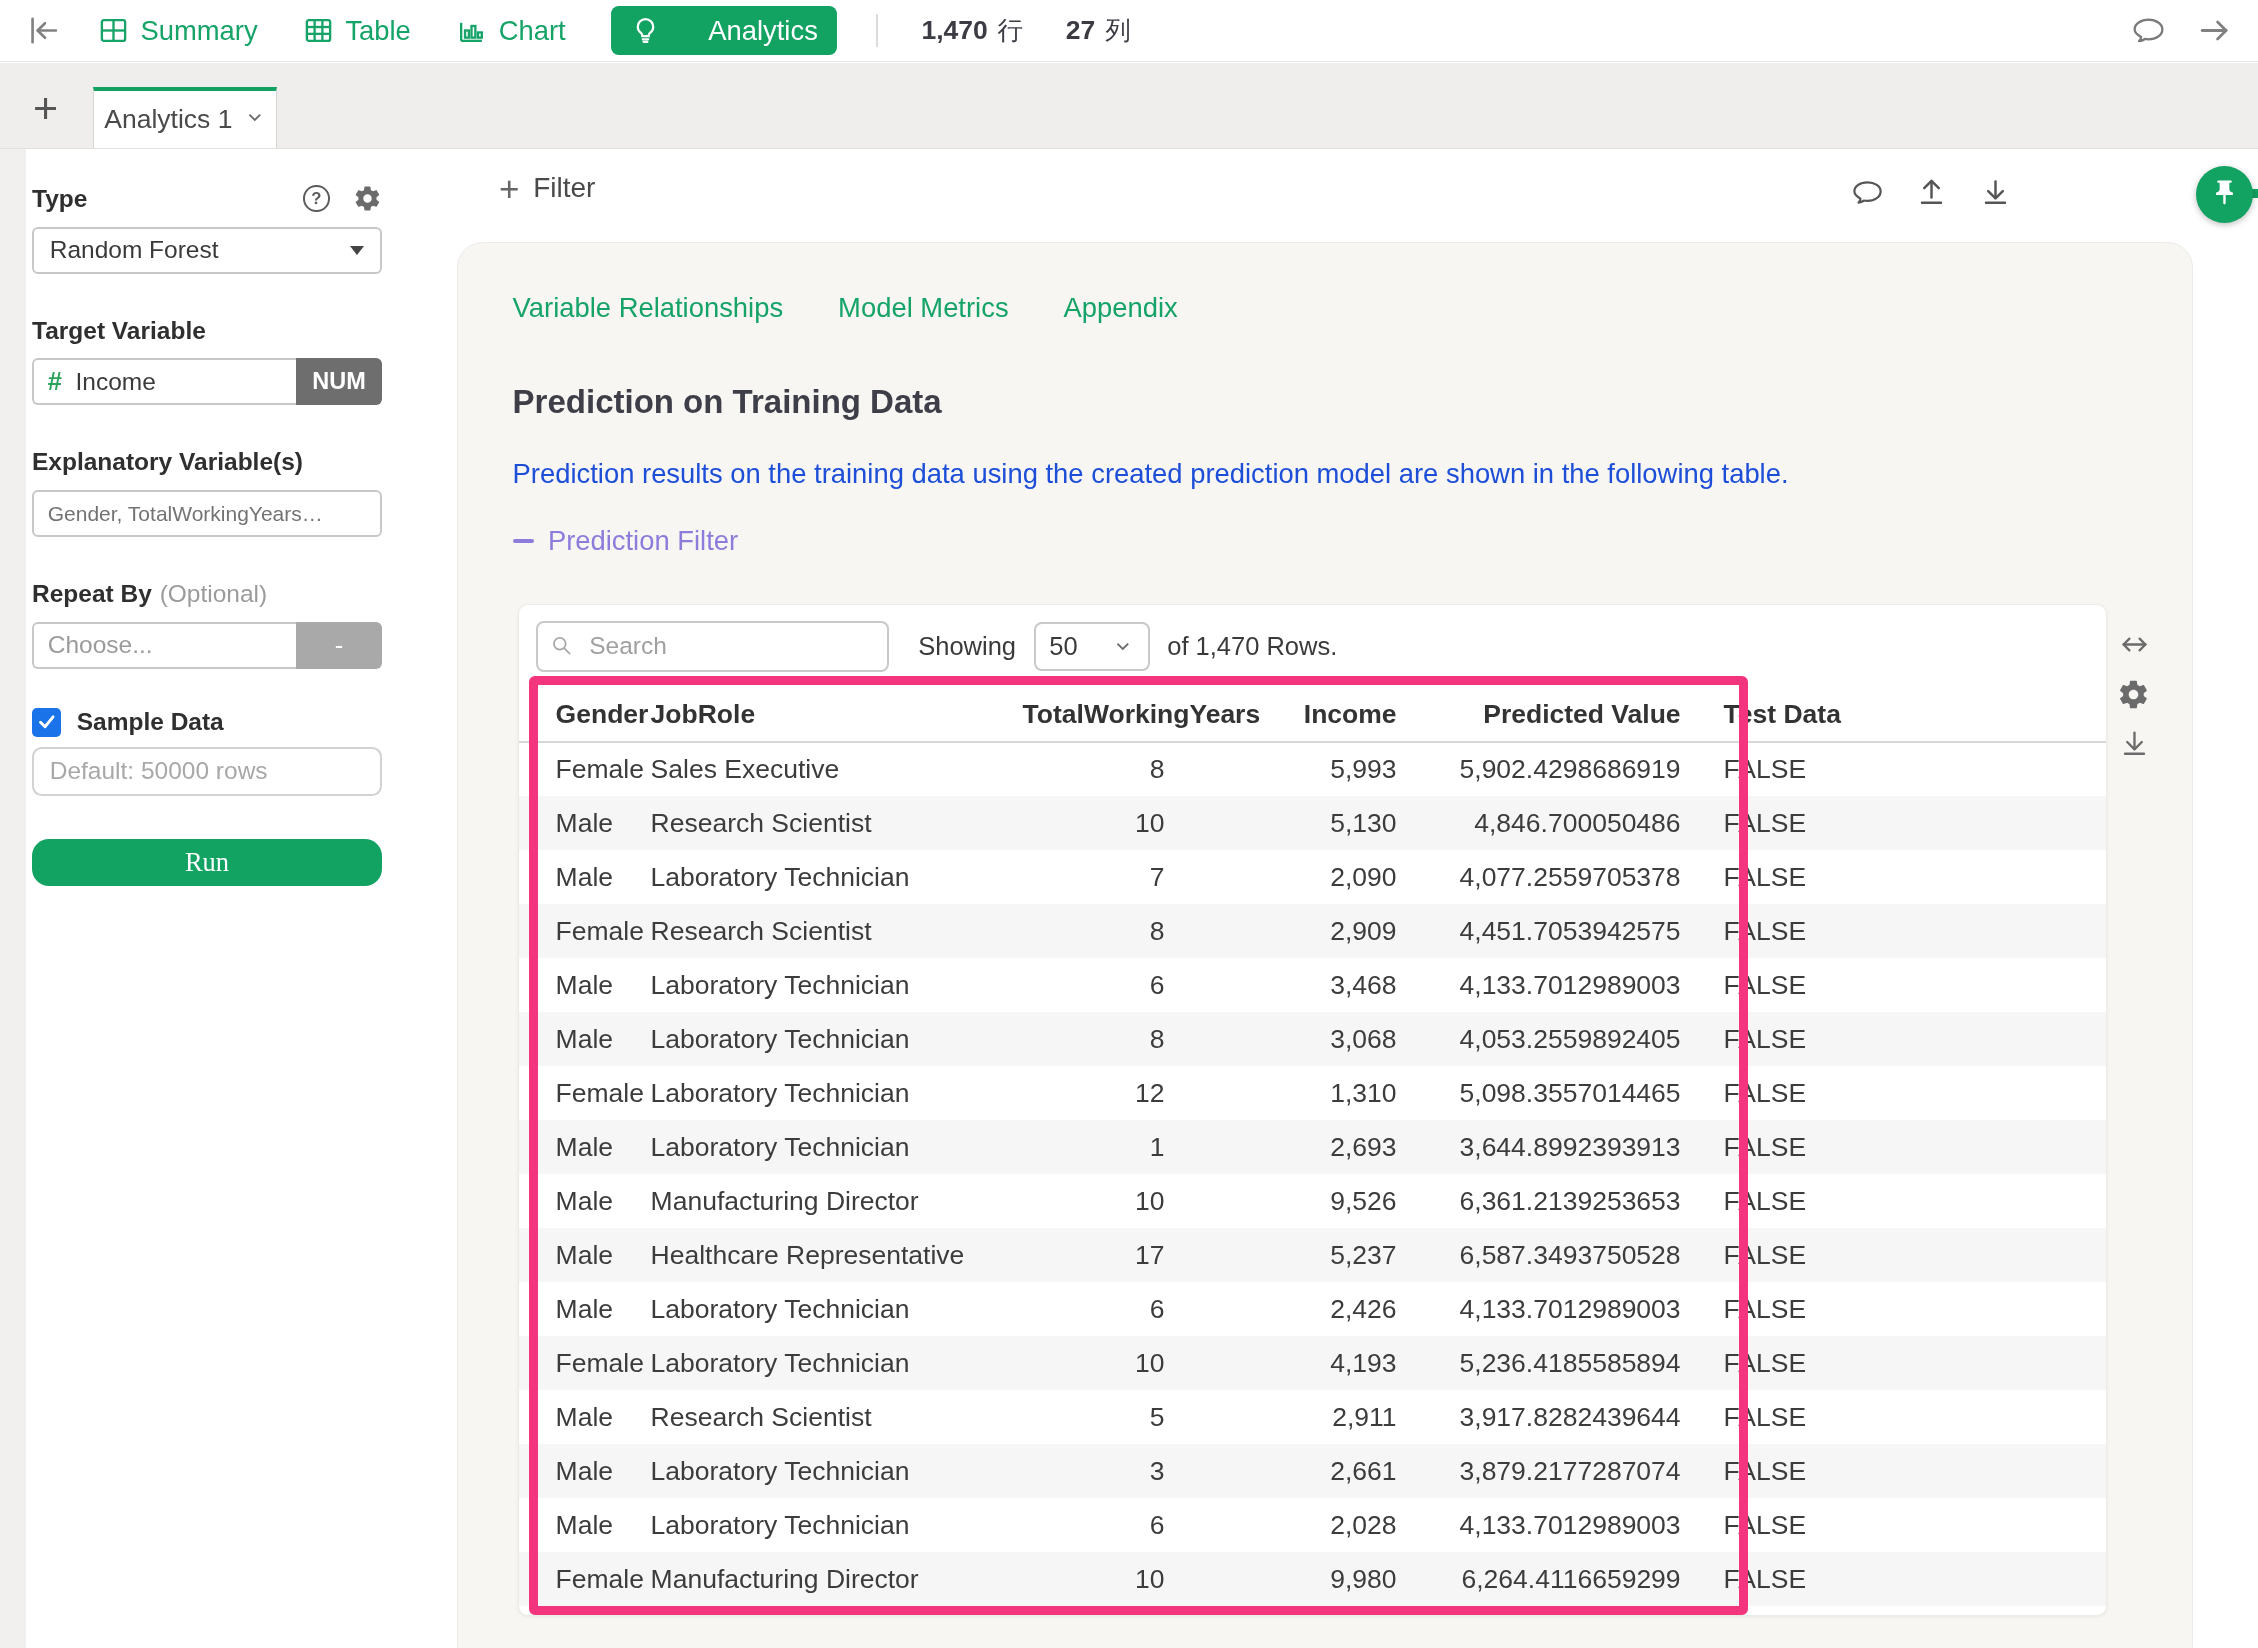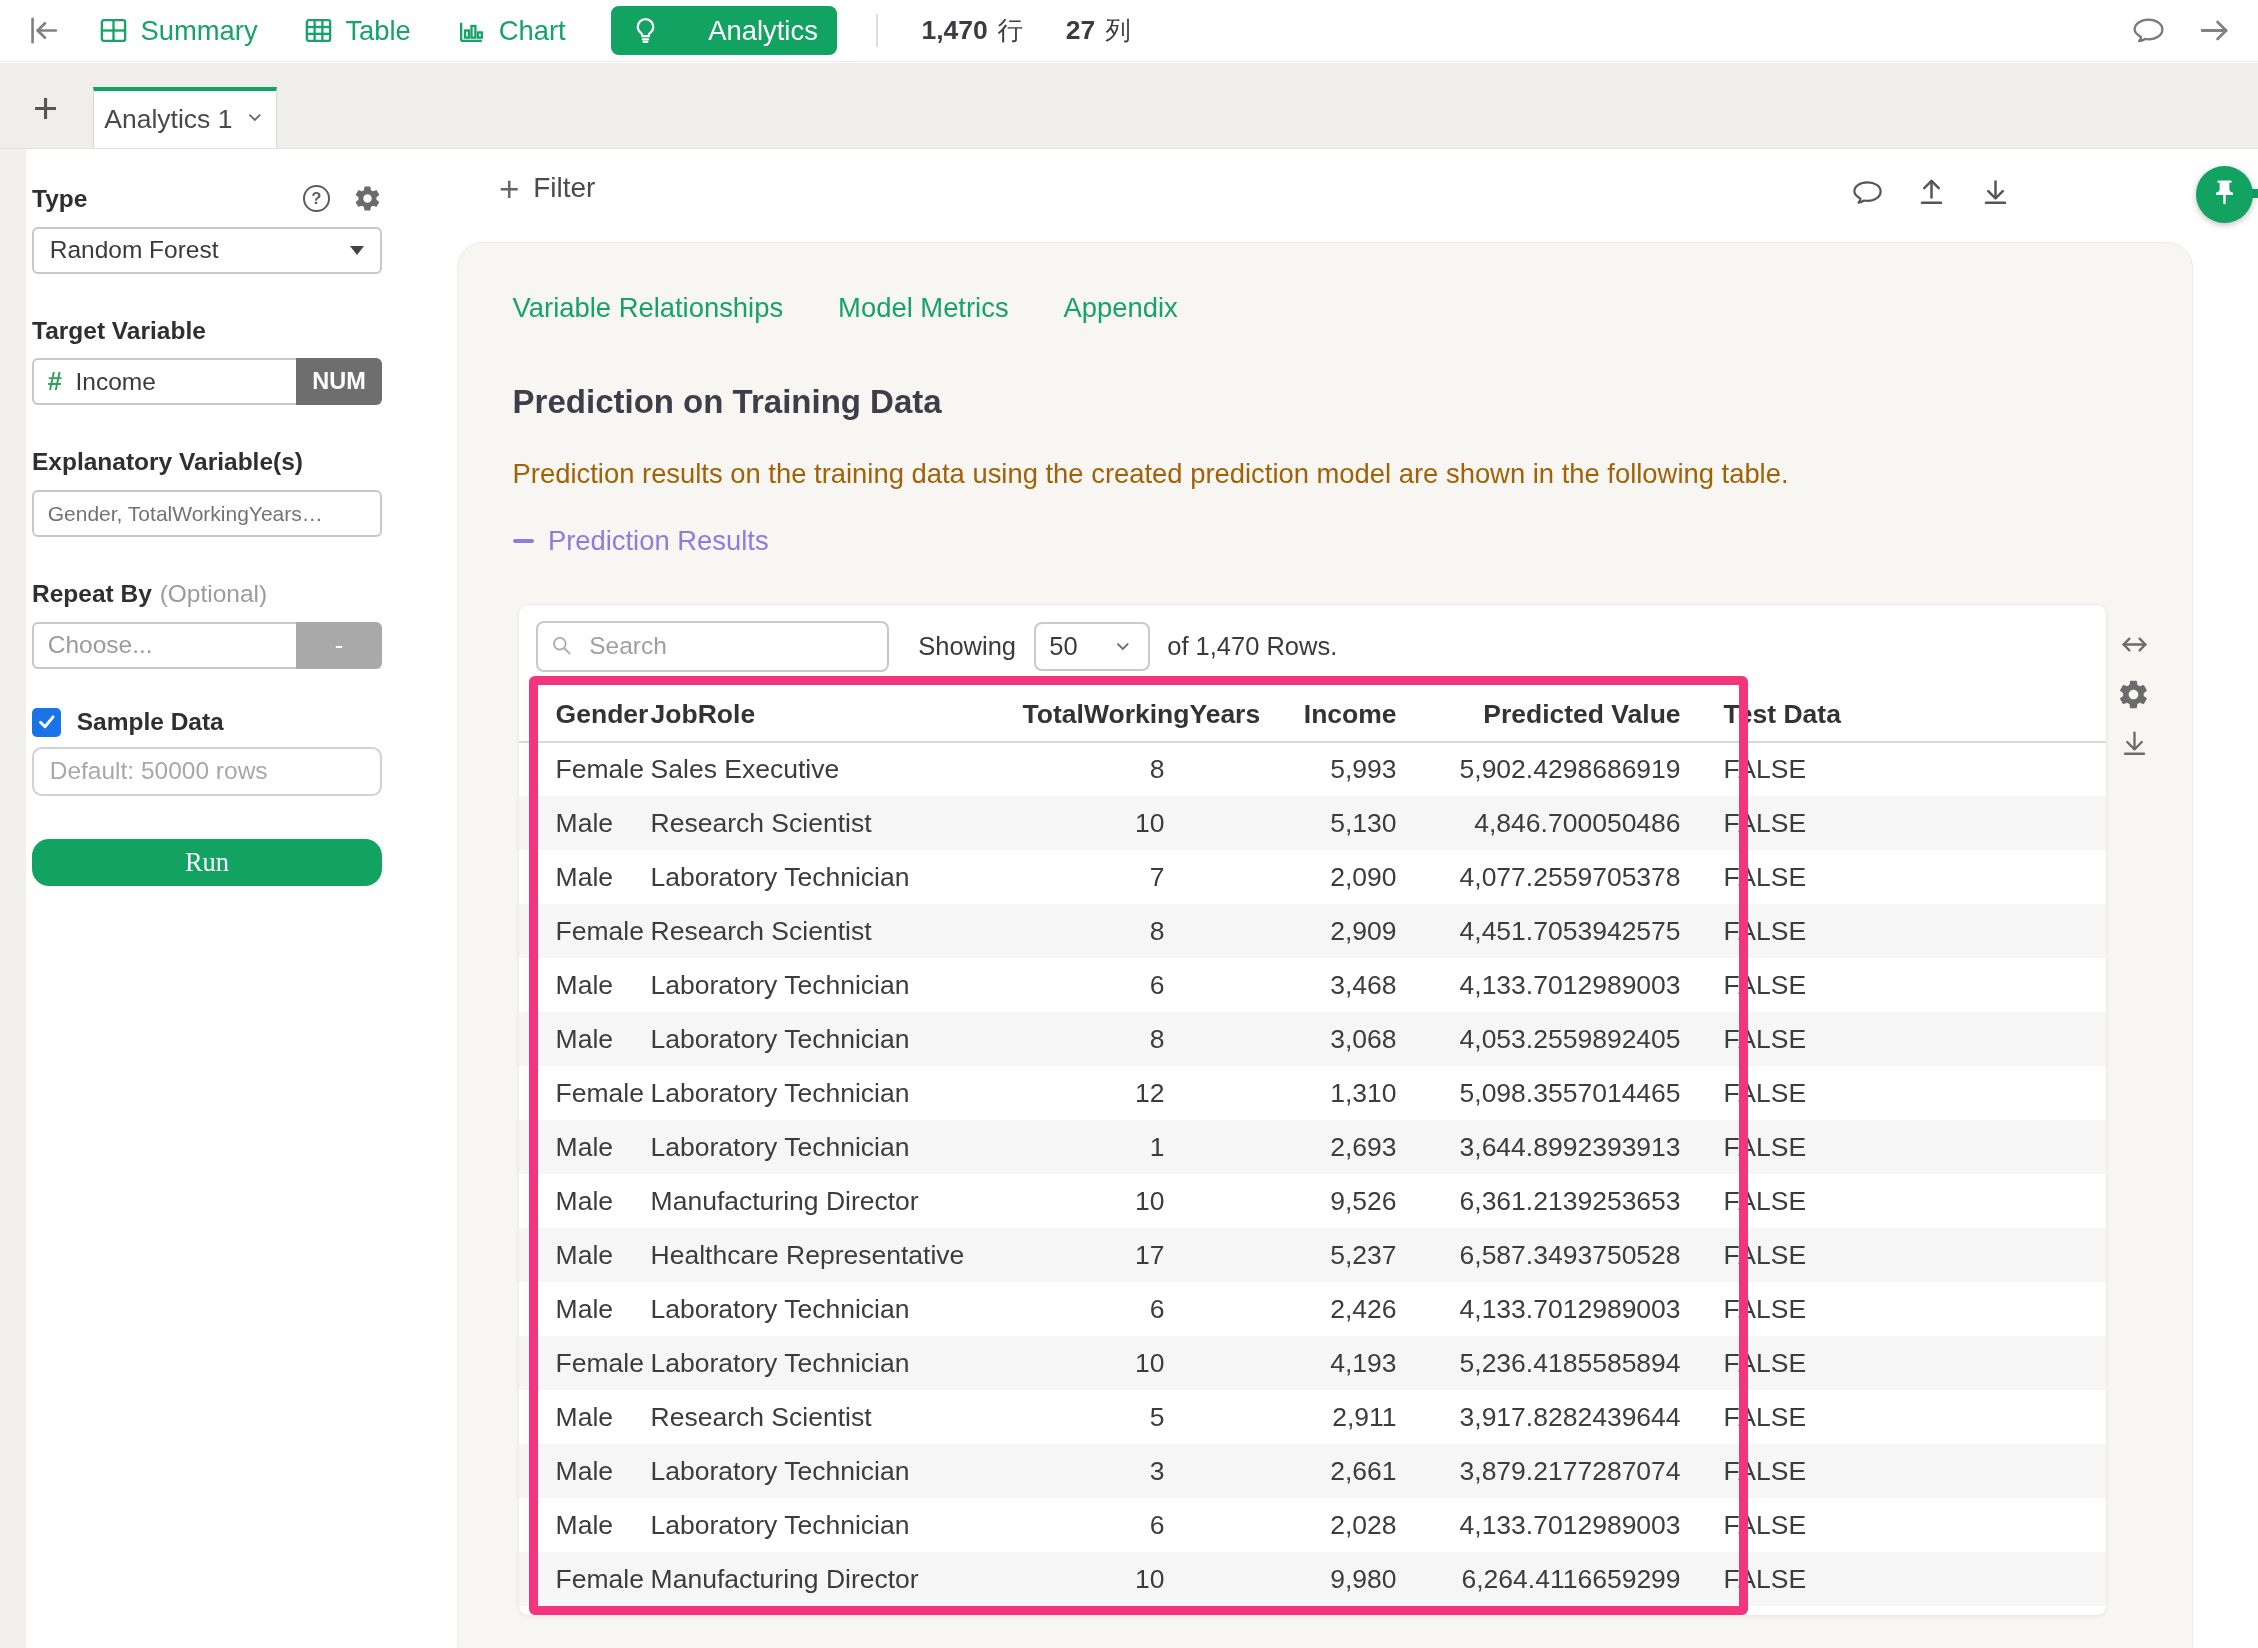--- a/index.html
+++ b/index.html
@@ -73,21 +73,21 @@
   .pin-btn { position:absolute; right:4.9px; top:16.7px; width:57px; height:57px; border-radius:50%;
     background:#12a262; display:flex; align-items:center; justify-content:center; cursor:pointer;
     box-shadow:0 2px 5.9px rgba(0,0,0,.25); z-index:9; }
   .pin-dash { position:absolute; right:0; top:40px; width:9.8px; height:8.8px; background:#12a262; z-index:8; }
 
   .gray-card { position:absolute; left:20.6px; top:93px; width:1736px; height:1431px;
     background:#f7f6f3; border:1px solid #edebe8; border-radius:25.5px; }
   .rep-tabs { display:flex; gap:55px; padding:49px 0 0 55px; }
   .rep-tab { font-size:27.4px; color:#15a368; font-weight:500; cursor:pointer; }
   .rep-heading { margin:59px 0 0 55px; font-size:33px; font-weight:bold; color:#3e3e49; }
-  .rep-desc { margin:37px 0 0 55px; font-size:27.4px; color:#a16207; }
+  .rep-desc { margin:37px 0 0 55px; font-size:27.4px; color:#1d4ed8; }
   .section-link { margin:35px 0 0 55px; display:flex; align-items:center; gap:13.7px; cursor:pointer; }
   .section-dash { width:21.6px; height:4.9px; background:#8d7cdb; border-radius:2px; }
   .section-text { font-size:27.4px; color:#8d7cdb; }
 
   .white-card { position:relative; margin:47px 0 0 60px; width:1589px; height:1012px;
     background:#fff; border:1px solid #ebebe8; border-radius:9.8px; overflow:hidden;
     box-shadow:0 1px 3.9px rgba(0,0,0,.06); }
   .controls { height:82px; display:flex; align-items:center; padding:0 17.6px; }
   .search-wrap { position:relative; width:353px; height:51px; }
   .search-wrap svg { position:absolute; left:13.7px; top:13.7px; }
@@ -307,21 +307,21 @@
     <div class="gray-card">
       <div class="rep-tabs">
         <span class="rep-tab">Variable Relationships</span>
         <span class="rep-tab">Model Metrics</span>
         <span class="rep-tab">Appendix</span>
       </div>
       <div class="rep-heading">Prediction on Training Data</div>
       <div class="rep-desc">Prediction results on the training data using the created prediction model are shown in the following table.</div>
       <div class="section-link">
         <span class="section-dash"></span>
-        <span class="section-text">Prediction Results</span>
+        <span class="section-text">Prediction Filter</span>
       </div>
 
       <div class="white-card">
         <div class="controls">
           <span class="search-wrap">
             <svg width="23.5" height="23.5" viewBox="0 0 24 24" fill="none" stroke="#a8a8a8" stroke-width="1.8" stroke-linecap="round">
                 <circle cx="10" cy="10" r="6"></circle>
                 <line x1="14.5" y1="14.5" x2="20" y2="20"></line>
               </svg>
             <input class="search-input" placeholder="Search" style="">

